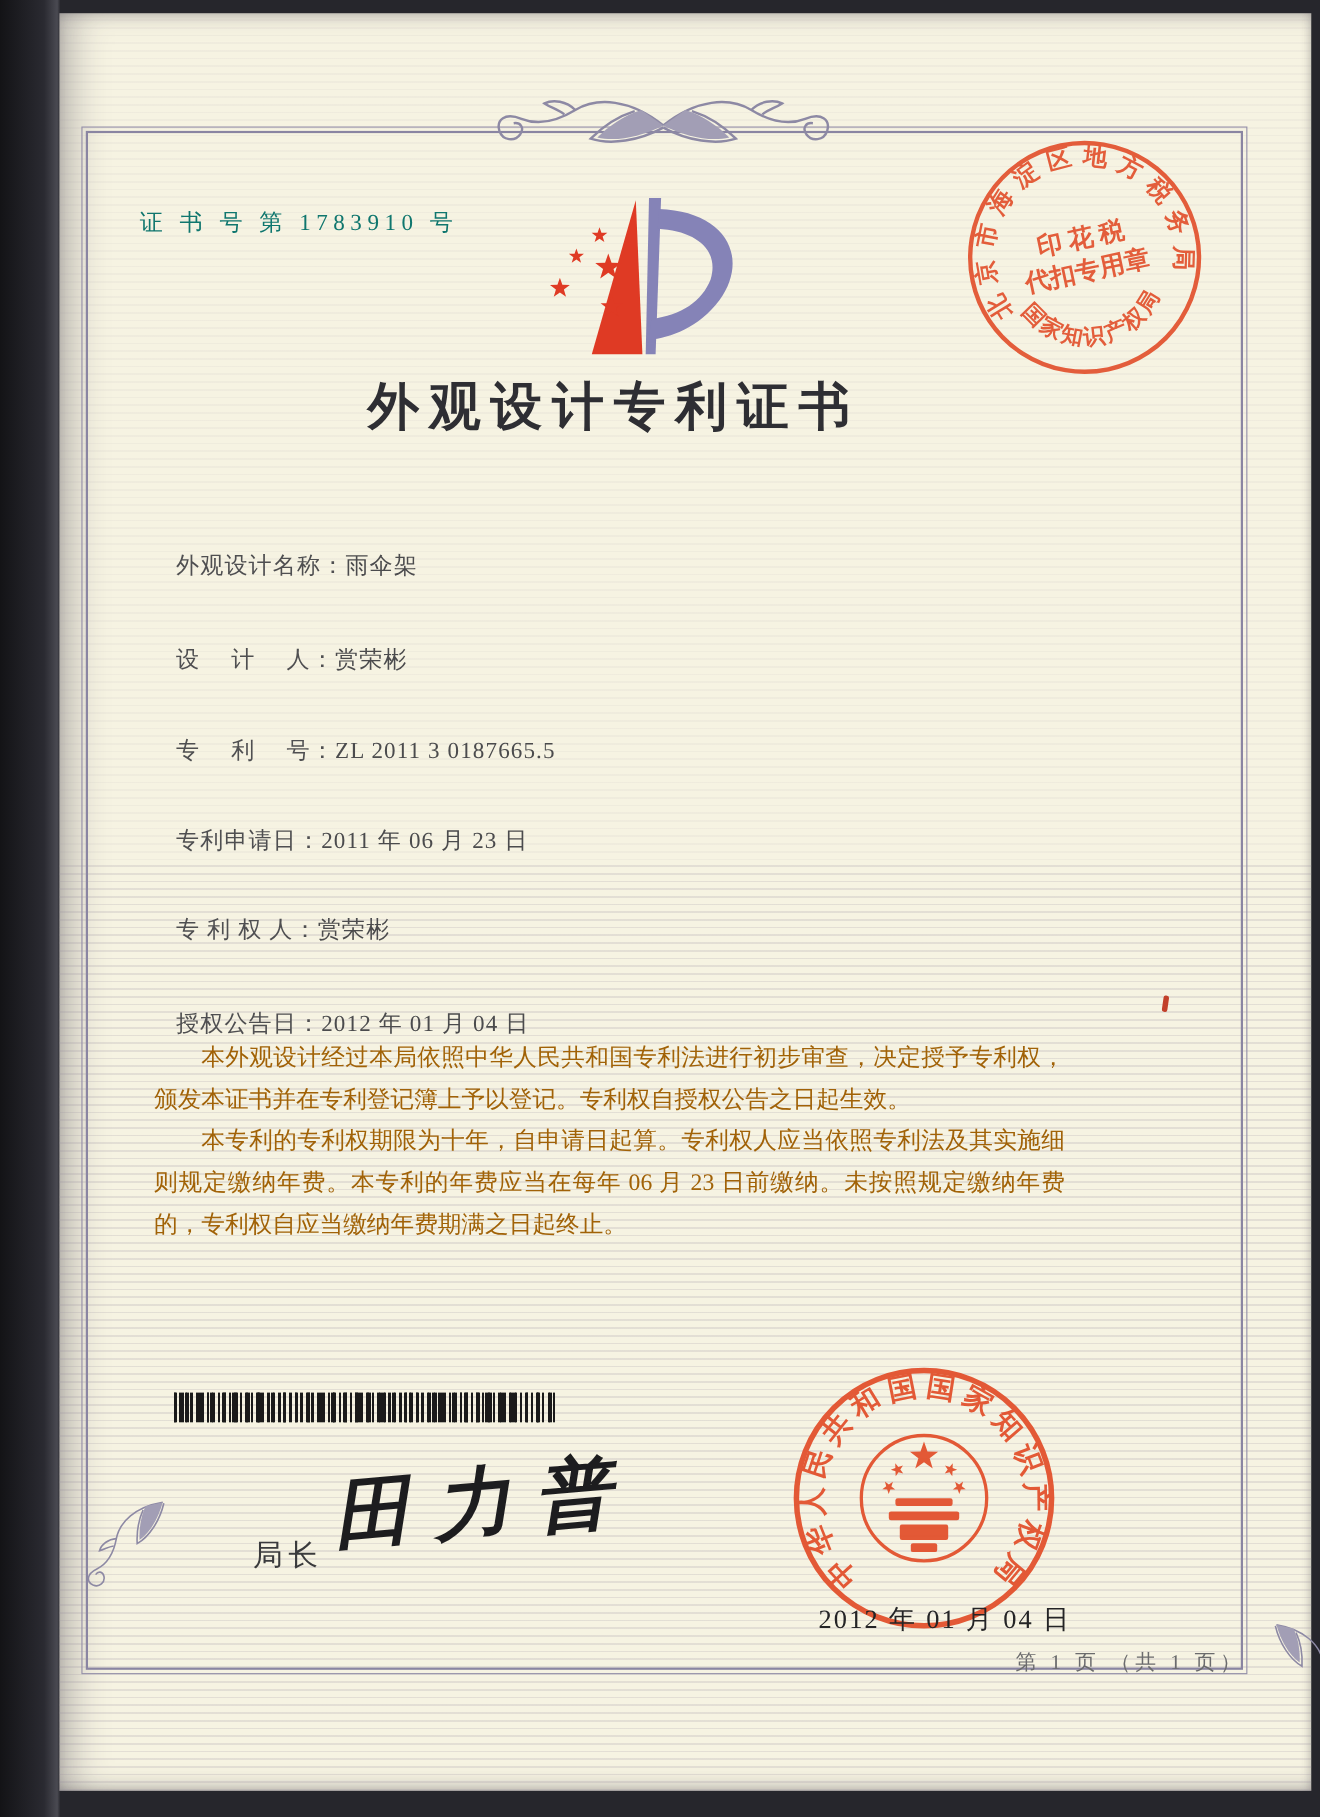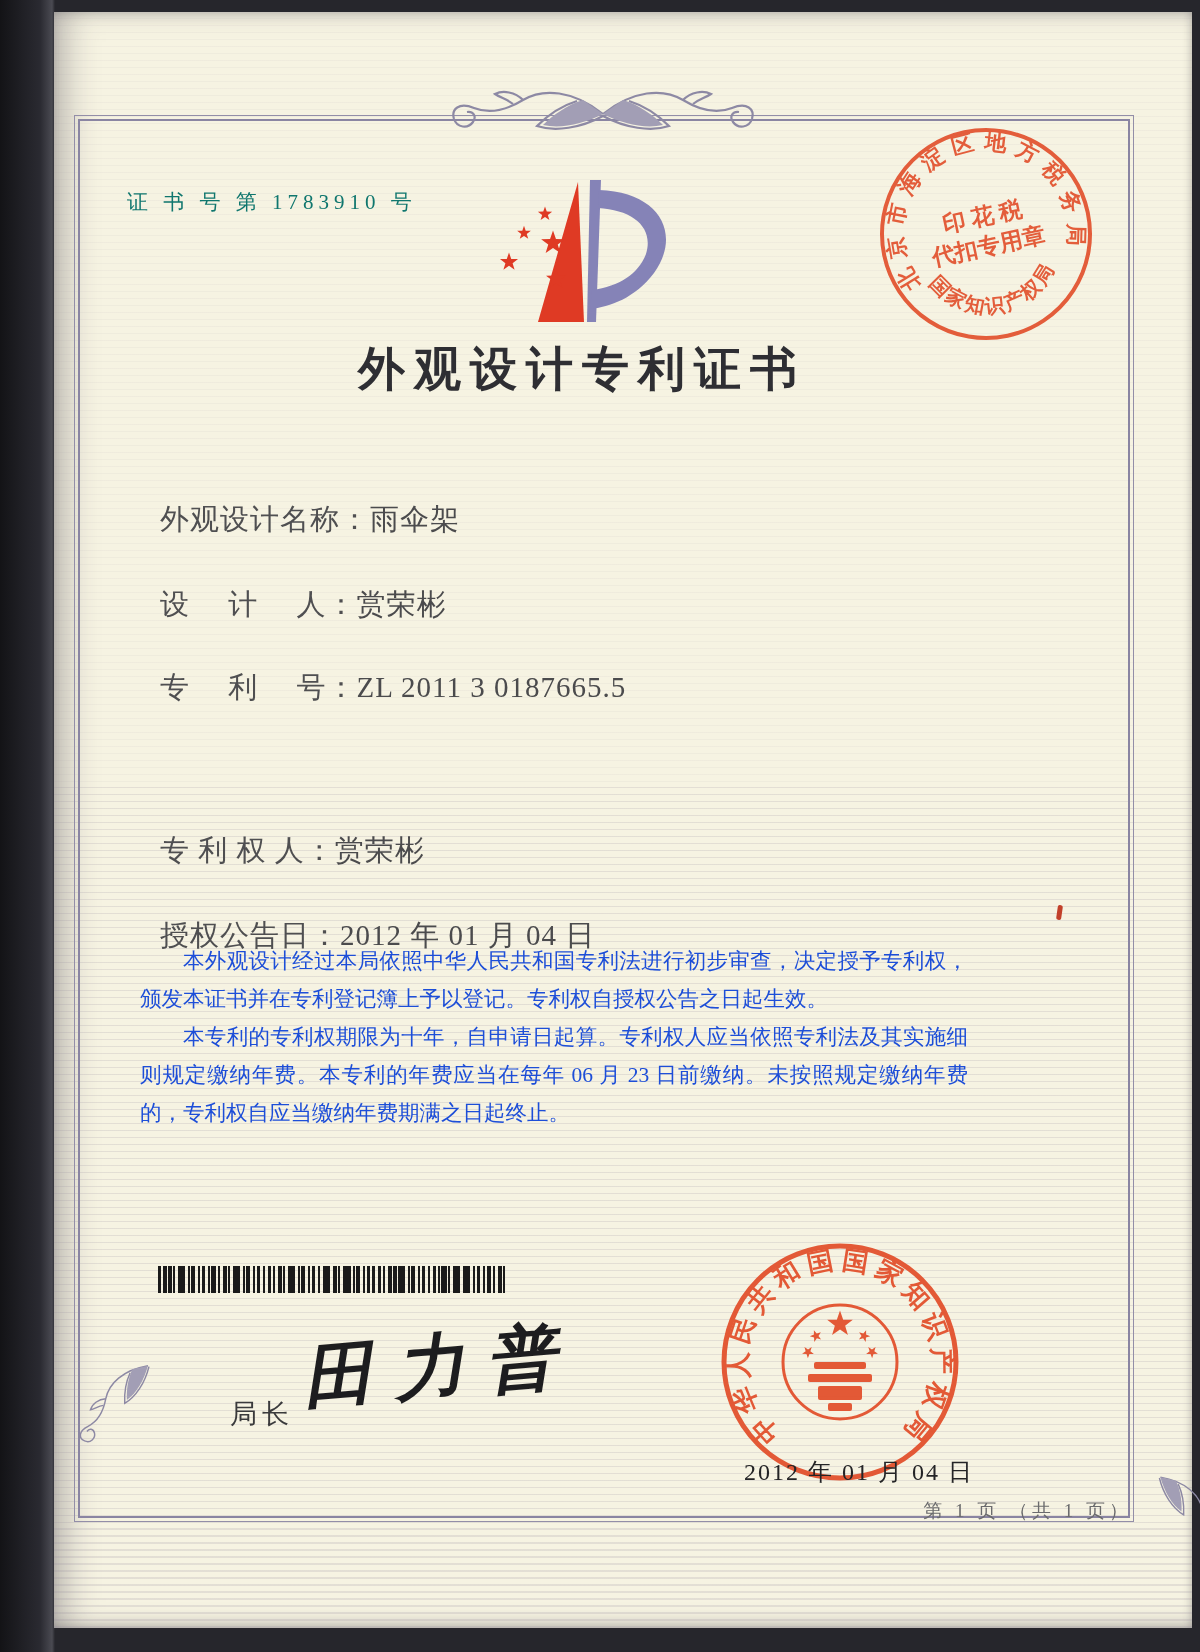--- a/index.html
+++ b/index.html
@@ -31,34 +31,34 @@
   .orn-top { left:389px; top:70px; width:320px; height:64px; }
   .orn-bl { left:18px; top:1388px; width:210px; height:52px; transform:rotate(-48deg); transform-origin:30px 26px; }
   .orn-br { left:872px; top:1388px; width:210px; height:52px; transform:rotate(48deg) scaleX(-1); transform-origin:180px 26px; }
 
   .cert-number {
     position:absolute; left:73px; top:176px; font-size:21px; letter-spacing:5px; color:#0f766e;
   }
   .logo { position:absolute; left:428px; top:164px; width:210px; height:158px; }
   .title {
     position:absolute; left:20px; top:326px; width:968px; text-align:center;
-    font-size:47px; font-weight:bold; letter-spacing:9px; color:#2e2e33;margin-left:24px;
+    font-size:47px; font-weight:bold; letter-spacing:9px; color:#2e2e33;
   }
   .tax-stamp { position:absolute; left:822px; top:112px; width:220px; height:220px; transform:rotate(-12deg); opacity:.92; }
 
-  .field-row { position:absolute; left:106px; font-size:29px; color:#4f4f51; letter-spacing:1px; white-space:pre;text-align:right; }
+  .field-row { position:absolute; left:106px; font-size:21px; color:#4f4f51; letter-spacing:1px; white-space:pre;text-align:right; }
   .field-row .val { color:#4b4b4d; }
   .fr-0 { top:488px; } .fr-1 { top:573px; } .fr-2 { top:656px; }
   .fr-3 { top:738px; } .fr-4 { top:819px; } .fr-5 { top:904px; }
 
   .red-tick { position:absolute; left:1003px; top:893px; width:5px; height:15px; background:#c2402a; border-radius:2px; transform:rotate(8deg); }
 
   .body-text {
     position:absolute; left:86px; top:930px; width:828px;
-    font-size:21.5px; line-height:38px; color:#1d4ed8; text-align:justify;
+    font-size:21.5px; line-height:38px; color:#a16207; text-align:justify;
   }
   .body-text p { margin:0; text-indent:2em; }
 
   .barcode {
     position:absolute; left:104px; top:1254px; width:348px; height:27px;
     background:
       repeating-linear-gradient(90deg,#1a1a1a 0 2px,rgba(0,0,0,0) 2px 5px),
       repeating-linear-gradient(90deg,#1a1a1a 0 3px,rgba(0,0,0,0) 3px 11px),
       repeating-linear-gradient(90deg,rgba(0,0,0,0) 0 7px,#1a1a1a 7px 9px,rgba(0,0,0,0) 9px 23px);
   }
@@ -145,20 +145,21 @@
       <text font-size="20" font-weight="bold" fill="#e2512d">
         <textPath href="#taxArcBottom" textLength="152">国家知识产权局</textPath>
       </text>
       <text x="110" y="100" text-anchor="middle" font-size="23" font-weight="bold" fill="#e2512d">印 花 税</text>
       <text x="110" y="130" text-anchor="middle" font-size="23" font-weight="bold" fill="#e2512d">代扣专用章</text>
     </svg>
 
     <div class="field-row fr-0"><span>外观设计名称：</span><span class="val">雨伞架</span></div>
     <div class="field-row fr-1"><span>设　 计　 人：</span><span class="val">赏荣彬</span></div>
     <div class="field-row fr-2"><span>专　 利　 号：</span><span class="val">ZL 2011 3 0187665.5</span></div>
+    <div class="field-row fr-3"><span>专利申请日：</span><span class="val">2011 年 06 月 23 日</span></div>
     <div class="field-row fr-4"><span>专 利 权 人：</span><span class="val">赏荣彬</span></div>
     <div class="field-row fr-5"><span>授权公告日：</span><span class="val">2012 年 01 月 04 日</span></div>
 
     <div class="red-tick"></div>
 
     <div class="body-text">
       <p>本外观设计经过本局依照中华人民共和国专利法进行初步审查，决定授予专利权，颁发本证书并在专利登记簿上予以登记。专利权自授权公告之日起生效。</p>
       <p>本专利的专利权期限为十年，自申请日起算。专利权人应当依照专利法及其实施细则规定缴纳年费。本专利的年费应当在每年 06 月 23 日前缴纳。未按照规定缴纳年费的，专利权自应当缴纳年费期满之日起终止。</p>
     </div>
 

